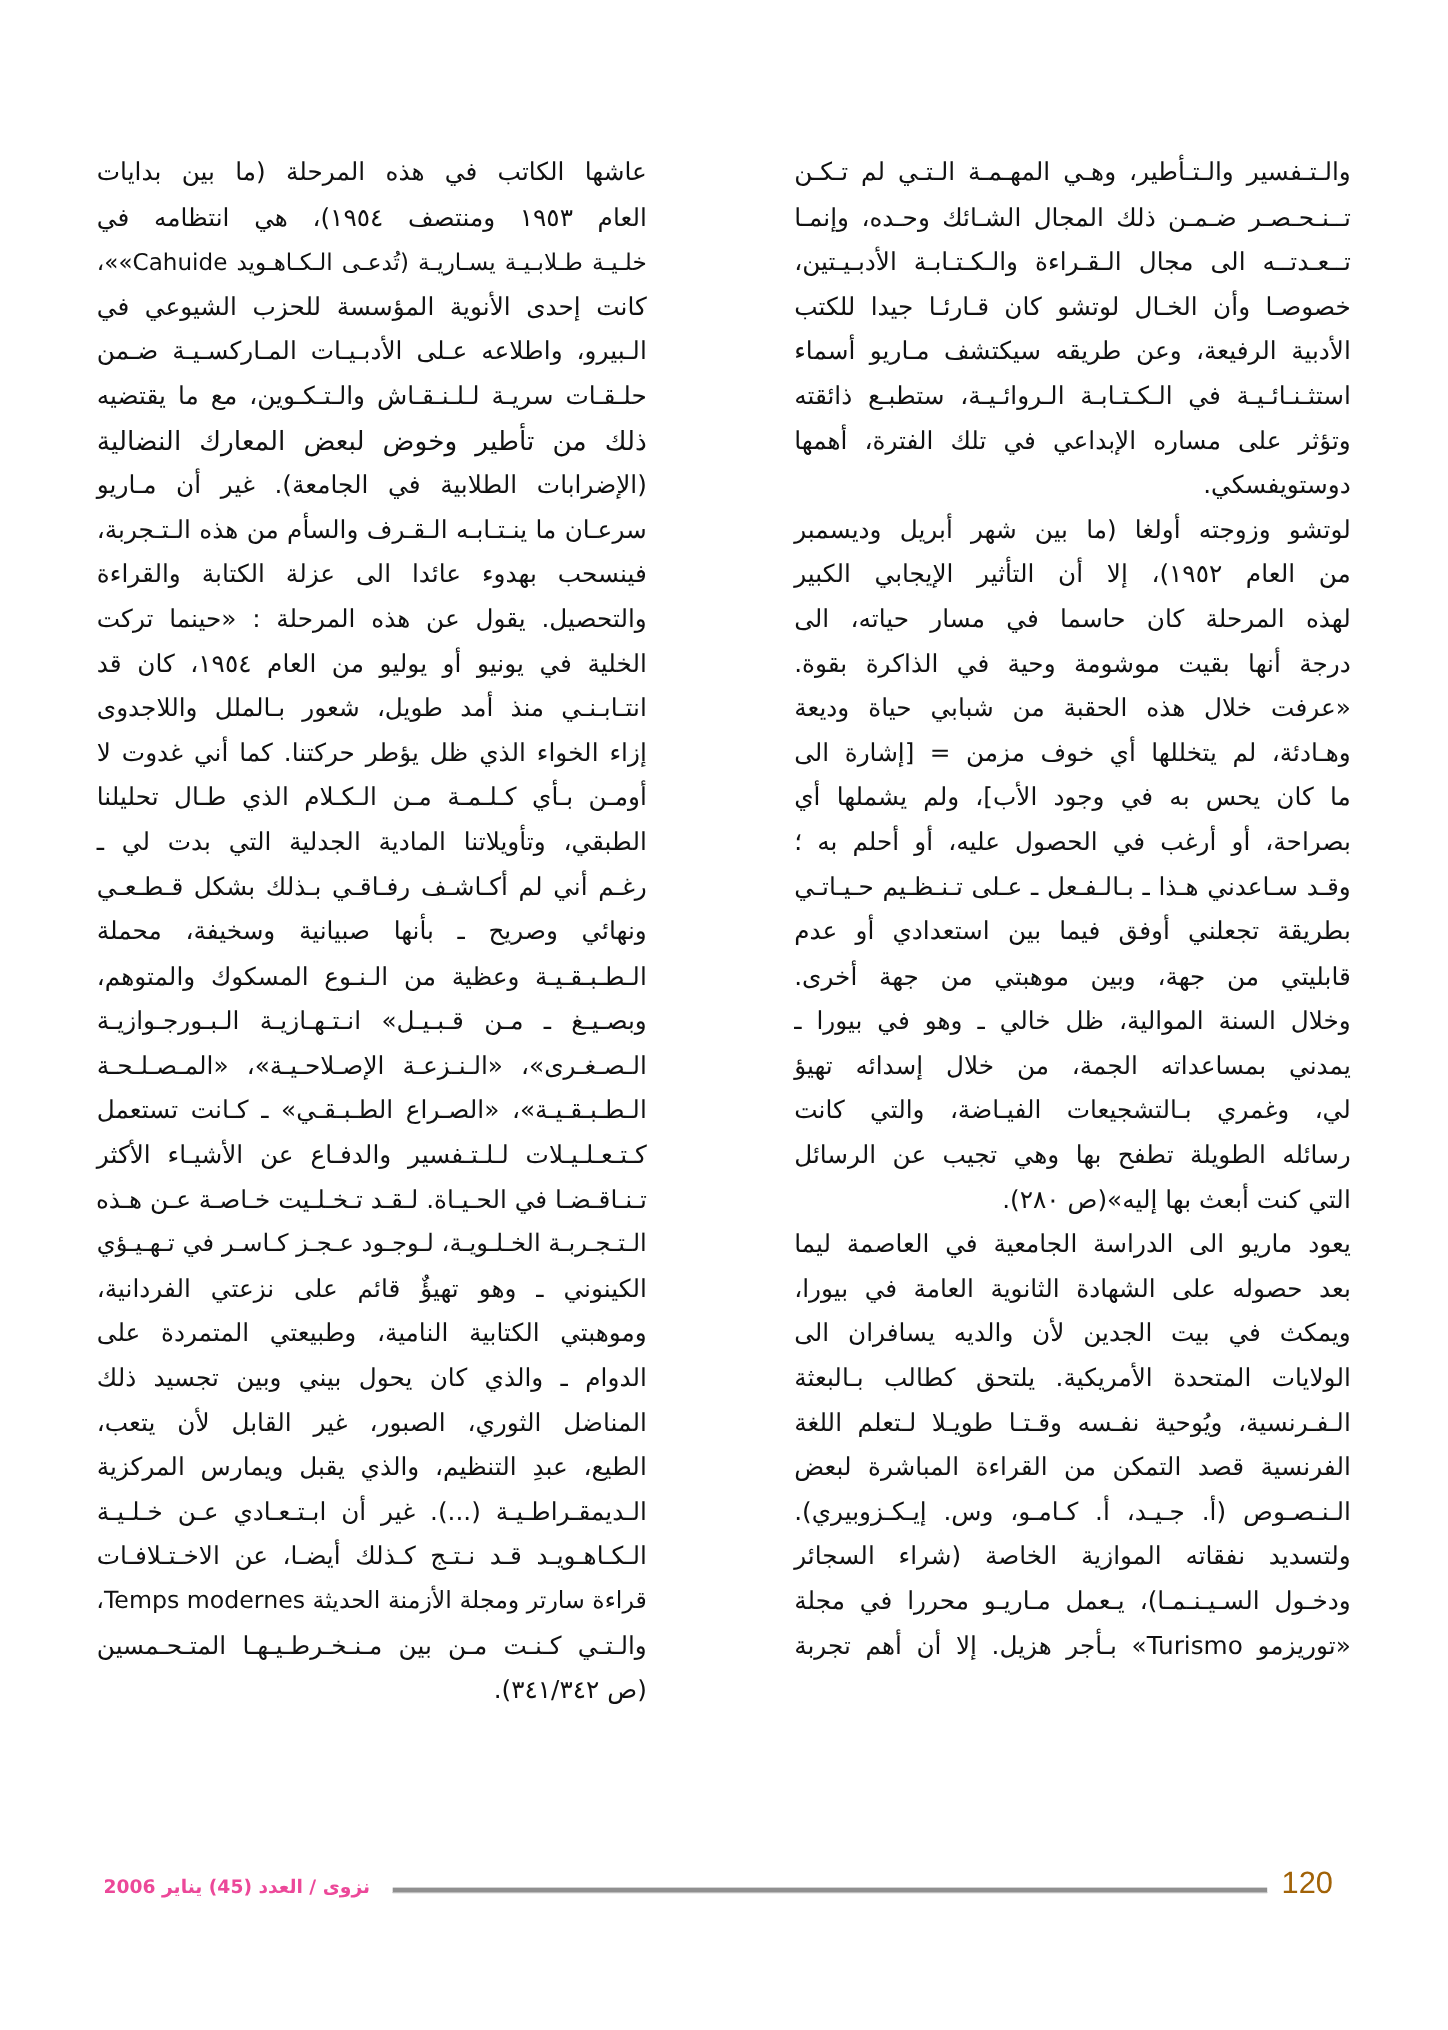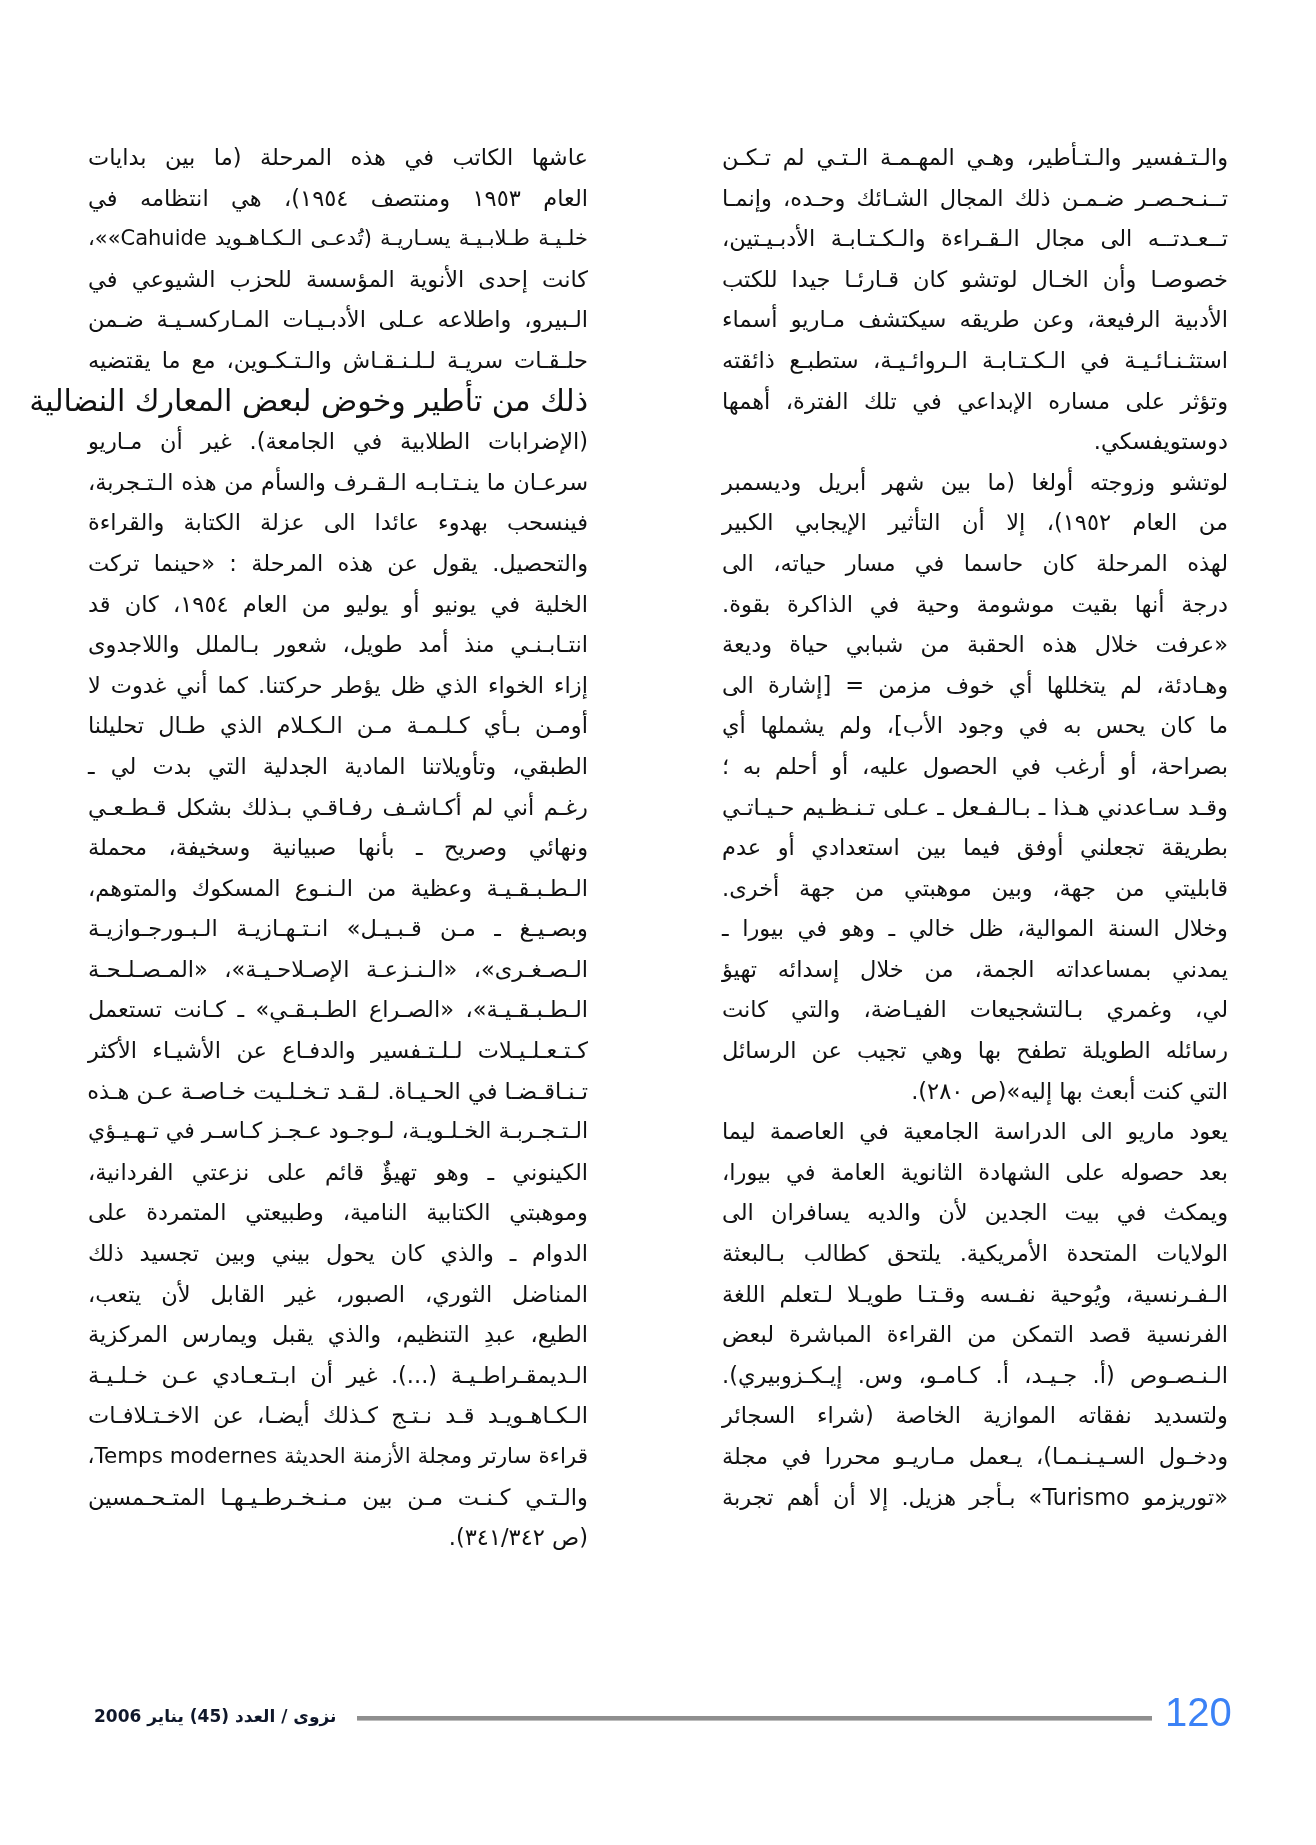--- a/index.html
+++ b/index.html
@@ -19,27 +19,27 @@
       font-size: 22.5px; white-space: nowrap;
       text-align-last: justify; text-align: justify;
     }
     .line.last { text-align-last: right; }
     .footer-line {
       position: absolute; left: 357px; top: 1716px; width: 795px; height: 4px;
       background: #8f8f8f; border-bottom: 1px solid #bdbdbd;
     }
     .page-number {
       position: absolute; left: 1165px; top: 1694px;
-      font-family: "Liberation Sans", sans-serif; font-size: 40px; color: #3b82f6;
+      font-family: "Liberation Sans", sans-serif; font-size: 28px; color: #a16207;
       line-height: 36px;
     }
     .footer-mag {
       position: absolute; left: 94px; top: 1704px; height: 24px;
       font-family: "DejaVu Sans", sans-serif; font-weight: bold; font-size: 17px;
-      direction: rtl; white-space: nowrap; line-height: 24px; color: #0f172a;
+      direction: rtl; white-space: nowrap; line-height: 24px; color: #ec4899;
     }
   </style>
 </head>
 <body>
 
 <div>
 
   <div class="column col-right">
     <span class="line" style="font-size: 22.5px;">والـتـفسير والـتـأطير، وهـي المهـمـة الـتـي لم تـكـن</span>
     <span class="line" style="font-size: 22.5px;">تــنـحـصـر ضـمـن ذلك المجال الشـائك وحـده، وإنمـا</span>
@@ -77,21 +77,21 @@
     <span class="line" style="font-size: 22.5px;">«توريزمو Turismo» بـأجر هزيل. إلا أن أهم تجربة</span>
   </div>
 
   <div class="column col-left">
     <span class="line" style="font-size: 22.5px;">عاشها الكاتب في هذه المرحلة (ما بين بدايات</span>
     <span class="line" style="font-size: 22.5px;">العام ١٩٥٣ ومنتصف ١٩٥٤)، هي انتظامه في</span>
     <span class="line" style="font-size: 21px;">خلـيـة طـلابـيـة يسـاريـة (تُدعـى الـكـاهـويد Cahuide»»،</span>
     <span class="line" style="font-size: 22.5px;">كانت إحدى الأنوية المؤسسة للحزب الشيوعي في</span>
     <span class="line" style="font-size: 22.5px;">الـبيرو، واطلاعه عـلى الأدبـيـات المـاركسـيـة ضـمن</span>
     <span class="line" style="font-size: 22.5px;">حلـقـات سريـة لـلـنـقـاش والـتـكـوين، مع ما يقتضيه</span>
-    <span class="line" style="font-size: 30px;">ذلك من تأطير وخوض لبعض المعارك النضالية</span>
+    <span class="line" style="font-size: 24px;">ذلك من تأطير وخوض لبعض المعارك النضالية</span>
     <span class="line" style="font-size: 22.5px;">(الإضرابات الطلابية في الجامعة). غير أن مـاريو</span>
     <span class="line" style="font-size: 22.5px;">سرعـان ما ينـتـابـه الـقـرف والسأم من هذه الـتـجربة،</span>
     <span class="line" style="font-size: 22.5px;">فينسحب بهدوء عائدا الى عزلة الكتابة والقراءة</span>
     <span class="line" style="font-size: 22.5px;">والتحصيل. يقول عن هذه المرحلة : «حينما تركت</span>
     <span class="line" style="font-size: 22.5px;">الخلية في يونيو أو يوليو من العام ١٩٥٤، كان قد</span>
     <span class="line" style="font-size: 22.5px;">انتـابـنـي منذ أمد طويل، شعور بـالملل واللاجدوى</span>
     <span class="line" style="font-size: 22.5px;">إزاء الخواء الذي ظل يؤطر حركتنا. كما أني غدوت لا</span>
     <span class="line" style="font-size: 22.5px;">أومـن بـأي كـلـمـة مـن الـكـلام الذي طـال تحليلنا</span>
     <span class="line" style="font-size: 22.5px;">الطبقي، وتأويلاتنا المادية الجدلية التي بدت لي ـ</span>
     <span class="line" style="font-size: 22.5px;">رغـم أني لم أكـاشـف رفـاقـي بـذلك بشكل قـطـعـي</span>

